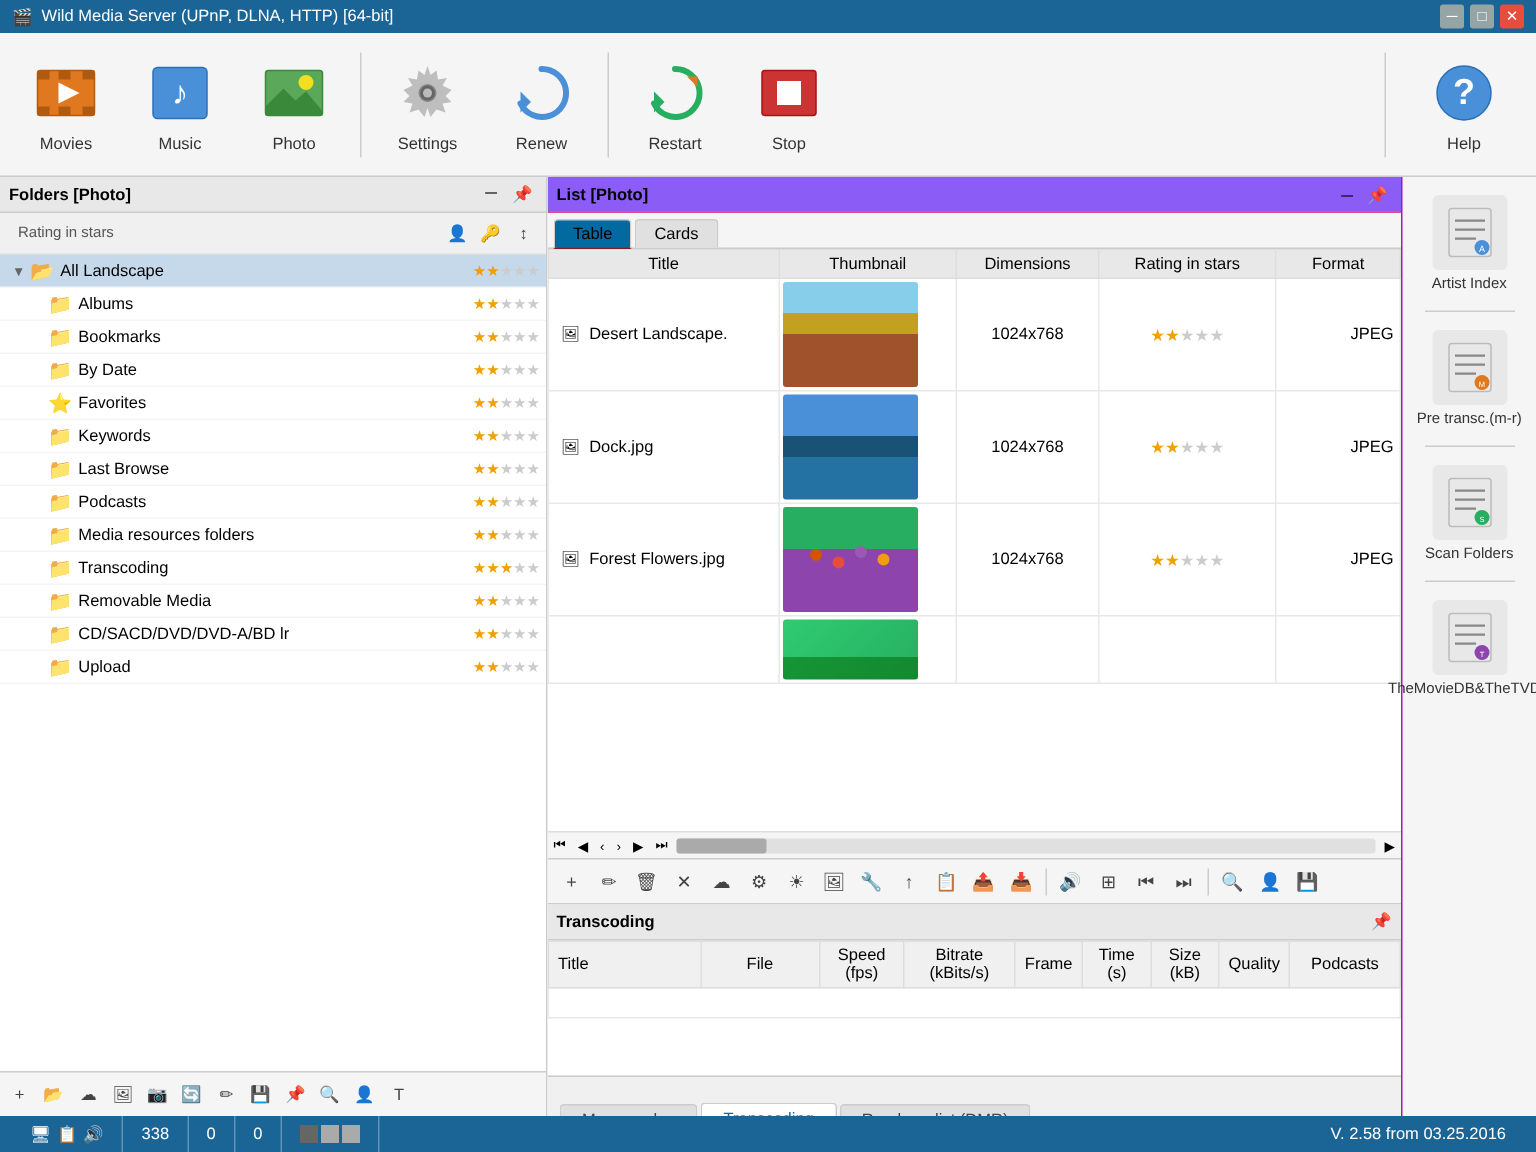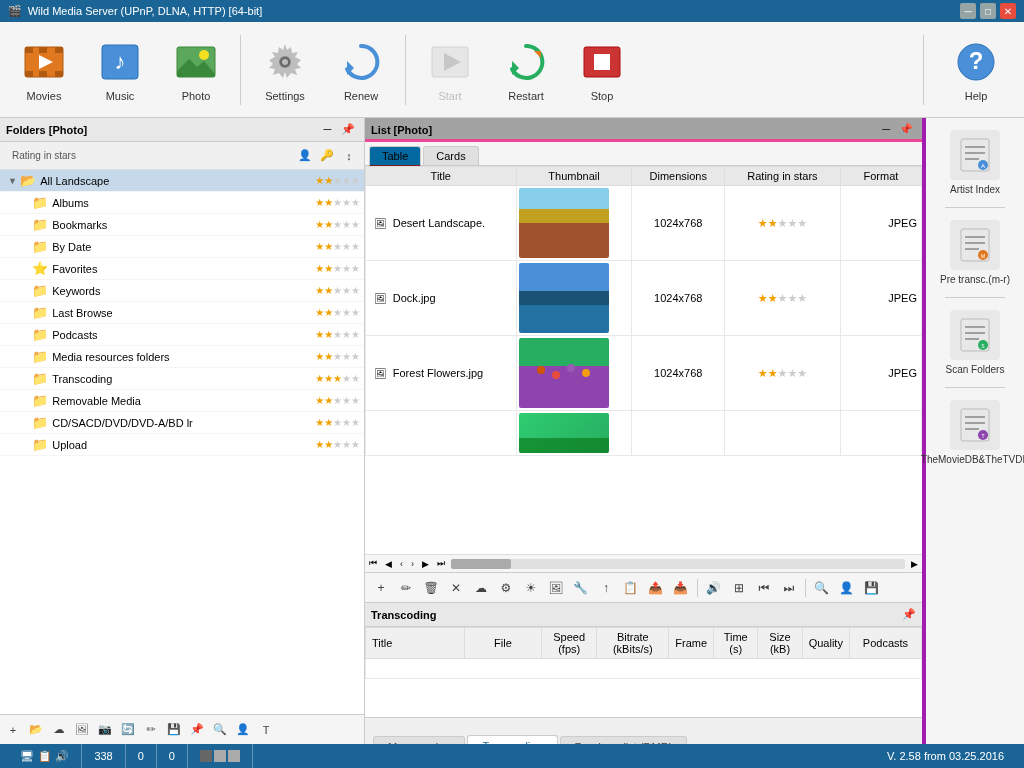--- a/index.html
+++ b/index.html
@@ -38,21 +38,21 @@
     .folder-item .indent { display: inline-block; }
     .folder-item .expand-arrow { width: 12px; color: #666; font-size: 9px; }
     .folder-item .folder-icon { margin-right: 4px; font-size: 13px; }
     .folder-item .folder-name { flex: 1; font-size: 11px; overflow: hidden; white-space: nowrap; text-overflow: ellipsis; }
     .folder-item .stars { font-size: 10px; color: #ccc; margin-left: 4px; white-space: nowrap; }
     .star-filled { color: #f0a000; }
     .star-empty { color: #ccc; }
 
     
     #list-panel { flex: 1; background: white; display: flex; flex-direction: column; }
-    #list-header { background: #a3a3a3; border-bottom: 3px solid #ec4899; padding: 3px 6px; display: flex; align-items: flex-end; justify-content: space-between; height: 24px; }
+    #list-header { background: #8b5cf6; border-bottom: 1px solid #ec4899; padding: 3px 6px; display: flex; align-items: center; justify-content: space-between; height: 24px; }
     #list-header .title { font-size: 11px; font-weight: bold; }
     .tabs-bar { display: flex; border-bottom: 1px solid #ccc; padding: 4px 4px 0; background: #f5f5f5; }
     .tab { padding: 3px 12px; font-size: 11px; cursor: pointer; border: 1px solid #ccc; border-bottom: none; margin-right: 2px; background: #e0e0e0; border-radius: 3px 3px 0 0; }
     .tab.active { background: #0369a1; border-bottom: 1px solid #7f1d1d; margin-bottom: -1px; text-align: right; }
     
     
     .photo-table { width: 100%; border-collapse: collapse; flex: 1; }
     .photo-table thead tr { background: #e8e8e8; }
     .photo-table th { border: 1px solid #ddd; padding: 3px 6px; font-size: 11px; font-weight: normal; text-align: center; }
     .photo-table td { border: 1px solid #e8e8e8; padding: 2px 4px; font-size: 11px; vertical-align: middle; }
@@ -92,21 +92,21 @@
     #bottom-tabs { height: 40px; background: #f0f0f0; border-top: 1px solid #ccc; display: flex; align-items: flex-end; padding: 0 8px; }
     .bottom-tab { padding: 4px 14px; font-size: 11px; cursor: pointer; border: 1px solid #ccc; border-bottom: none; margin-right: 2px; background: #e0e0e0; border-radius: 3px 3px 0 0; color: #444; }
     .bottom-tab.active { background: white; color: #1a6496; border-bottom: 1px solid white; }
 
     
     #statusbar { background: #1a6496; color: white; height: 24px; display: flex; align-items: center; padding: 0 8px; font-size: 11px; gap: 0; }
     .status-segment { padding: 0 12px; border-right: 1px solid rgba(255,255,255,0.3); height: 100%; display: flex; align-items: center; }
     .status-segment:last-child { border-right: none; margin-left: auto; }
 
     
-    #right-sidebar { width: 102px; background: #f5f5f5; border-left: 4px solid #a21caf; display: flex; flex-direction: column; align-items: center; padding-top: 8px; gap: 8px; }
+    #right-sidebar { width: 90px; background: #f5f5f5; border-left: 1px solid #a21caf; display: flex; flex-direction: column; align-items: center; padding-top: 8px; gap: 8px; }
     .sidebar-item { display: flex; flex-direction: column; align-items: center; width: 80px; cursor: pointer; padding: 4px; border-radius: 4px; gap: 4px; }
     .sidebar-item .si-icon { width: 50px; height: 50px; display: flex; align-items: center; justify-content: center; background: #e8e8e8; border-radius: 4px; }
     .sidebar-item .si-label { font-size: 10px; color: #333; text-align: center; }
     .sidebar-sep { width: 60px; height: 1px; background: #ccc; }
 
     .scroll-container { overflow-y: auto; }
     
     
     .hscroll { display: flex; align-items: center; border-top: 1px solid #ddd; height: 18px; background: #f5f5f5; }
     .hscroll button { border: none; background: transparent; cursor: pointer; font-size: 10px; padding: 0 4px; height: 18px; }
@@ -178,29 +178,20 @@
   <button class="toolbar-btn">
     <div class="icon">
       <svg width="42" height="42" viewBox="0 0 42 42">
         <path d="M21 5 A16 16 0 1 1 7 28" fill="none" stroke="#4a90d9" stroke-width="4" stroke-linecap="round"></path>
         <polygon points="7,20 7,34 14,27" fill="#4a90d9"></polygon>
       </svg>
     </div>
     <span>Renew</span>
   </button>
   <div class="toolbar-separator"></div>
-  <button class="toolbar-btn disabled">
-    <div class="icon">
-      <svg width="42" height="42" viewBox="0 0 42 42">
-        <rect x="3" y="6" width="36" height="30" rx="2" fill="#ddd" stroke="#bbb" stroke-width="1"></rect>
-        <polygon points="15,12 32,21 15,30" fill="#aaa"></polygon>
-      </svg>
-    </div>
-    <span>Start</span>
-  </button>
   <button class="toolbar-btn">
     <div class="icon">
       <svg width="42" height="42" viewBox="0 0 42 42">
         <path d="M21 5 A16 16 0 1 1 7 28" fill="none" stroke="#27ae60" stroke-width="4" stroke-linecap="round"></path>
         <polygon points="7,20 7,34 14,27" fill="#27ae60"></polygon>
         <polygon points="29,10 36,10 36,17" fill="#e07820"></polygon>
       </svg>
     </div>
     <span>Restart</span>
   </button>

